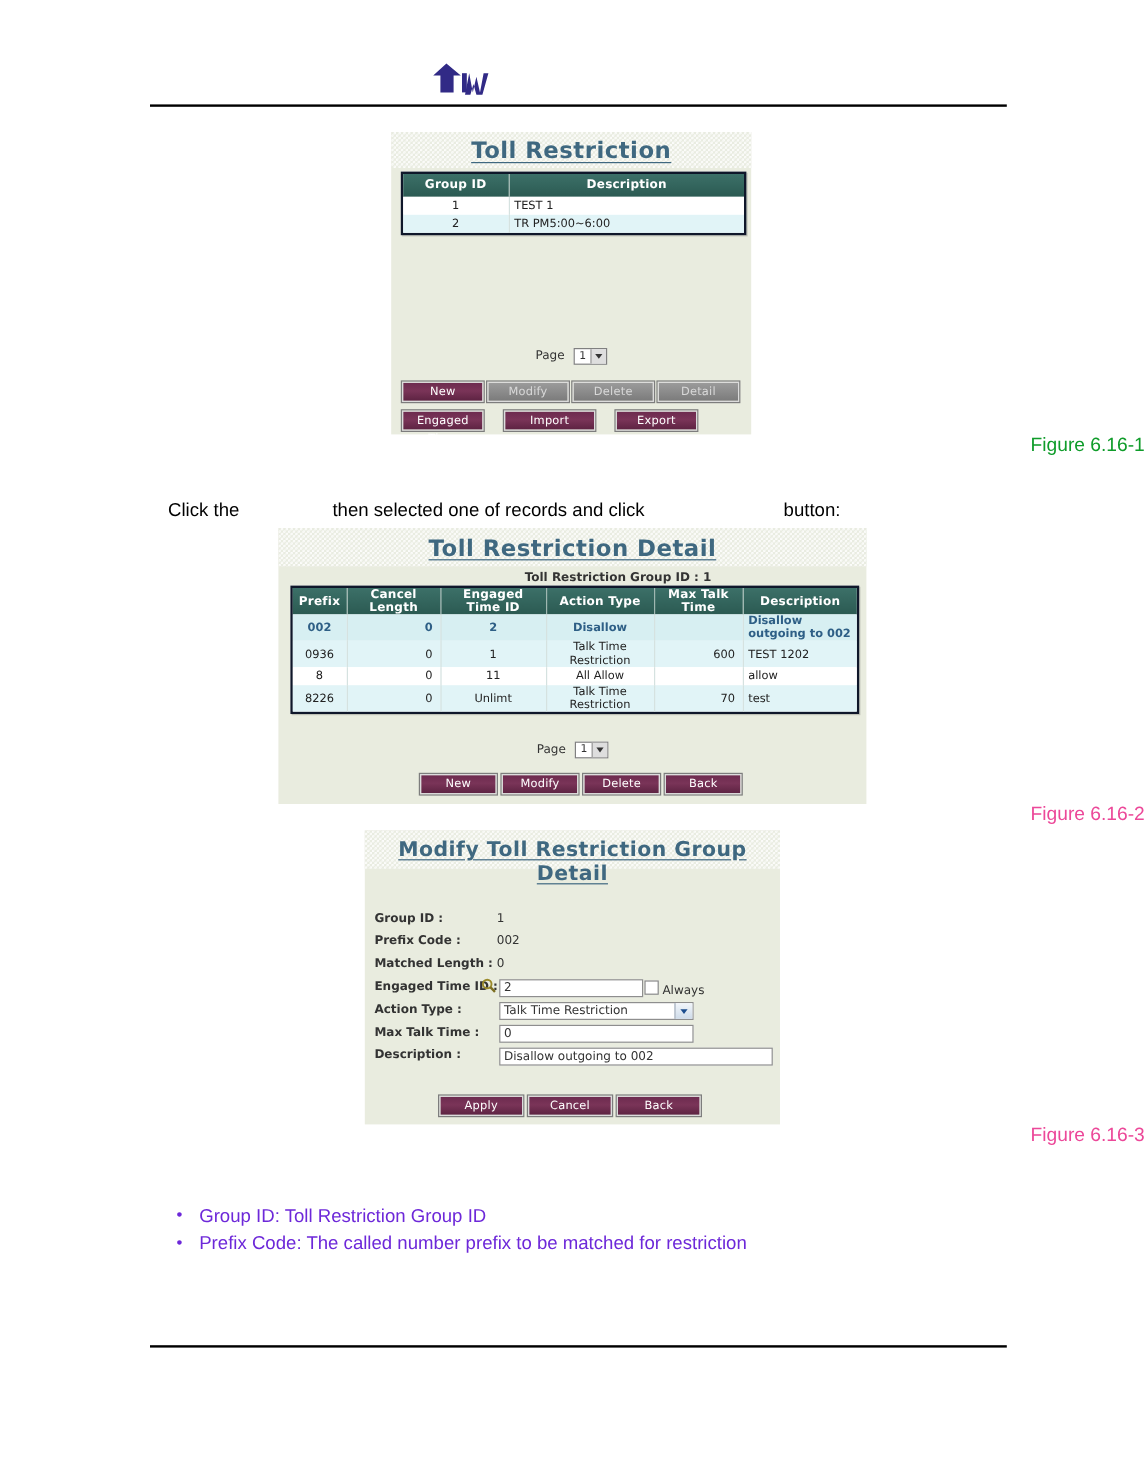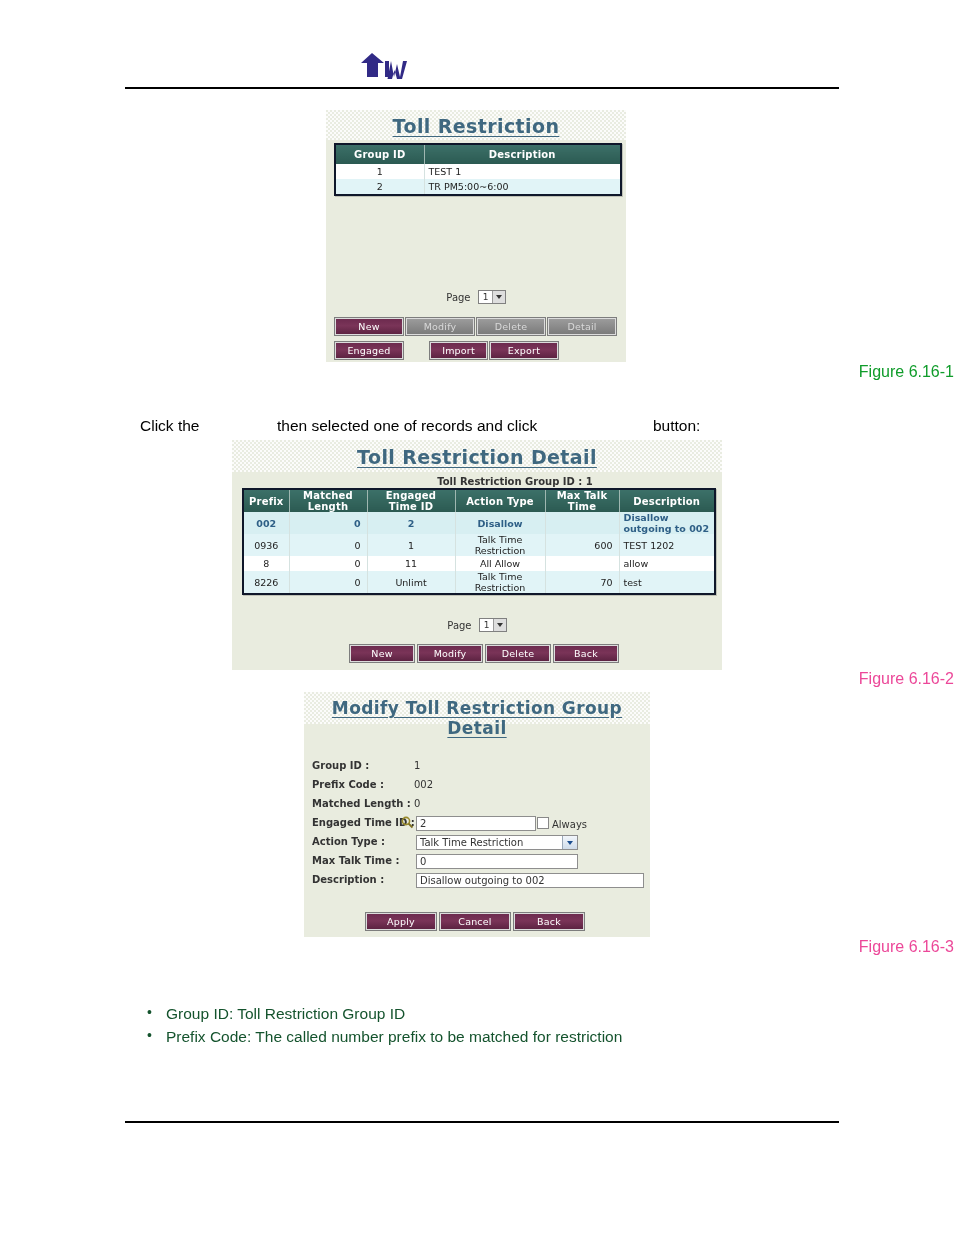--- a/index.html
+++ b/index.html
@@ -250,21 +250,21 @@
   }
   .caption.green { color: #0f9c2a; }
   .caption.black { color: #ec4899; }
 
   .bullets {
     position: absolute;
     left: 138px; top: 1003px;
     width: 700px;
     font-family: "Liberation Sans", sans-serif;
     font-size: 15.5px;
-    color: #14532d;
+    color: #6d28d9;
     line-height: 21px;
   }
   .bullets ul {
     margin: 0; padding: 0 0 0 28px;
     list-style: none;
   }
   .bullets li {
     position: relative;
     margin-bottom: 2px;
   }
@@ -328,23 +328,23 @@
     </span>
   </div>
 
   <div style="position:absolute; left:9px; top:208px; width:282px; display:flex; gap:3px;">
     <span class="btn" style="width:68px;">New</span>
     <span class="btn disabled" style="width:68px;">Modify</span>
     <span class="btn disabled" style="width:68px;">Delete</span>
     <span class="btn disabled" style="width:68px;">Detail</span>
   </div>
 
-  <div style="position:absolute; left:9px; top:232px; width:282px; display:flex; gap:3px;">
+  <div style="position:absolute; left:9px; top:232px; width:282px; display:flex; gap:17px;">
     <span class="btn" style="width:68px;">Engaged Time</span>
-    <span class="btn" style="width:57px;margin-left:24px;">Import</span>
+    <span class="btn" style="width:76px;">Import</span>
     <span class="btn" style="width:68px;">Export</span>
   </div>
 </div>
 
 <div class="caption green" style="top:363px;">Figure 6.16-1</div>
 
 <div class="doc-text" style="left:140px; top:417px;">Click the</div>
 <div class="doc-text" style="left:277px; top:417px;">then selected one of records and click</div>
 <div class="doc-text" style="left:653px; top:417px;">button:</div>
 
@@ -363,21 +363,21 @@
         <col style="width:45px">
           <col style="width:78px">
           <col style="width:88px">
         <col style="width:90px">
           <col style="width:74px">
           <col>
       </colgroup>
       <thead>
         <tr>
           <th>Prefix</th>
-          <th>Matched Length</th>
+          <th>Cancel Length</th>
           <th>Engaged Time ID</th>
           <th>Action Type</th>
           <th>Max Talk Time</th>
           <th>Description</th>
         </tr>
       </thead>
       <tbody>
         <tr class="row-sel">
           <td class="c-center">002</td>
           <td class="c-right">0</td>

